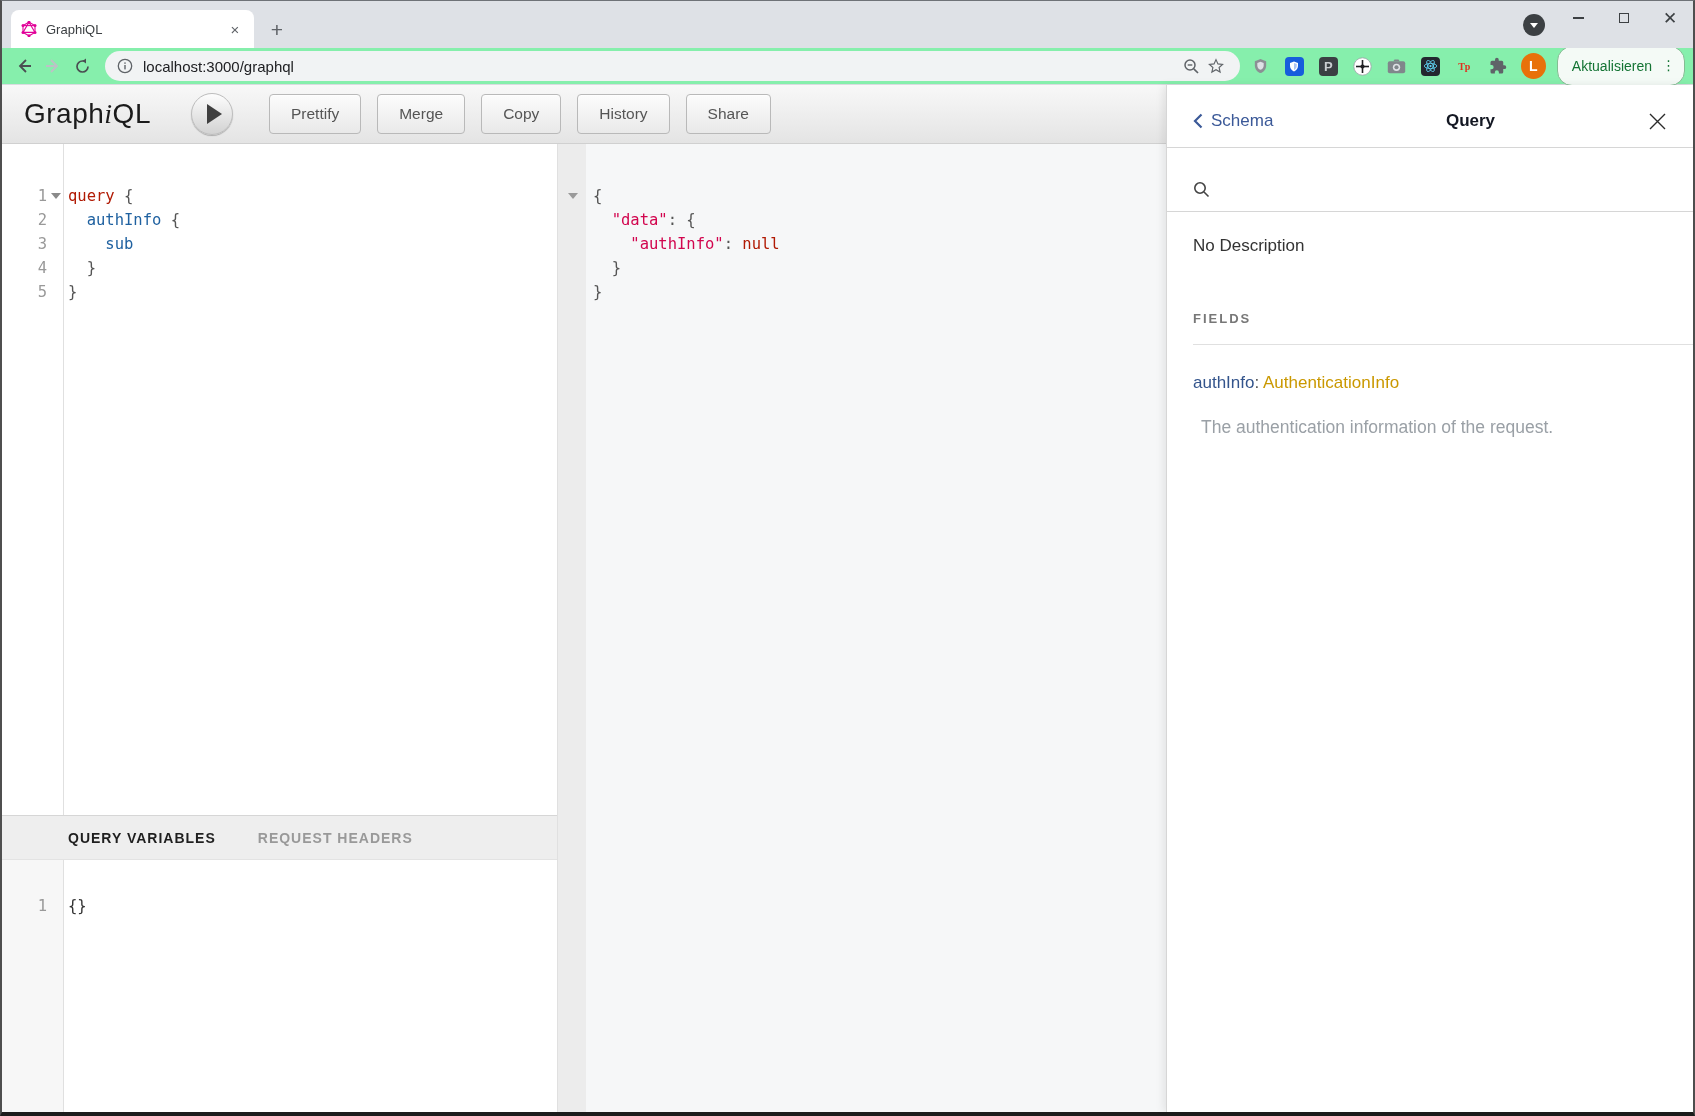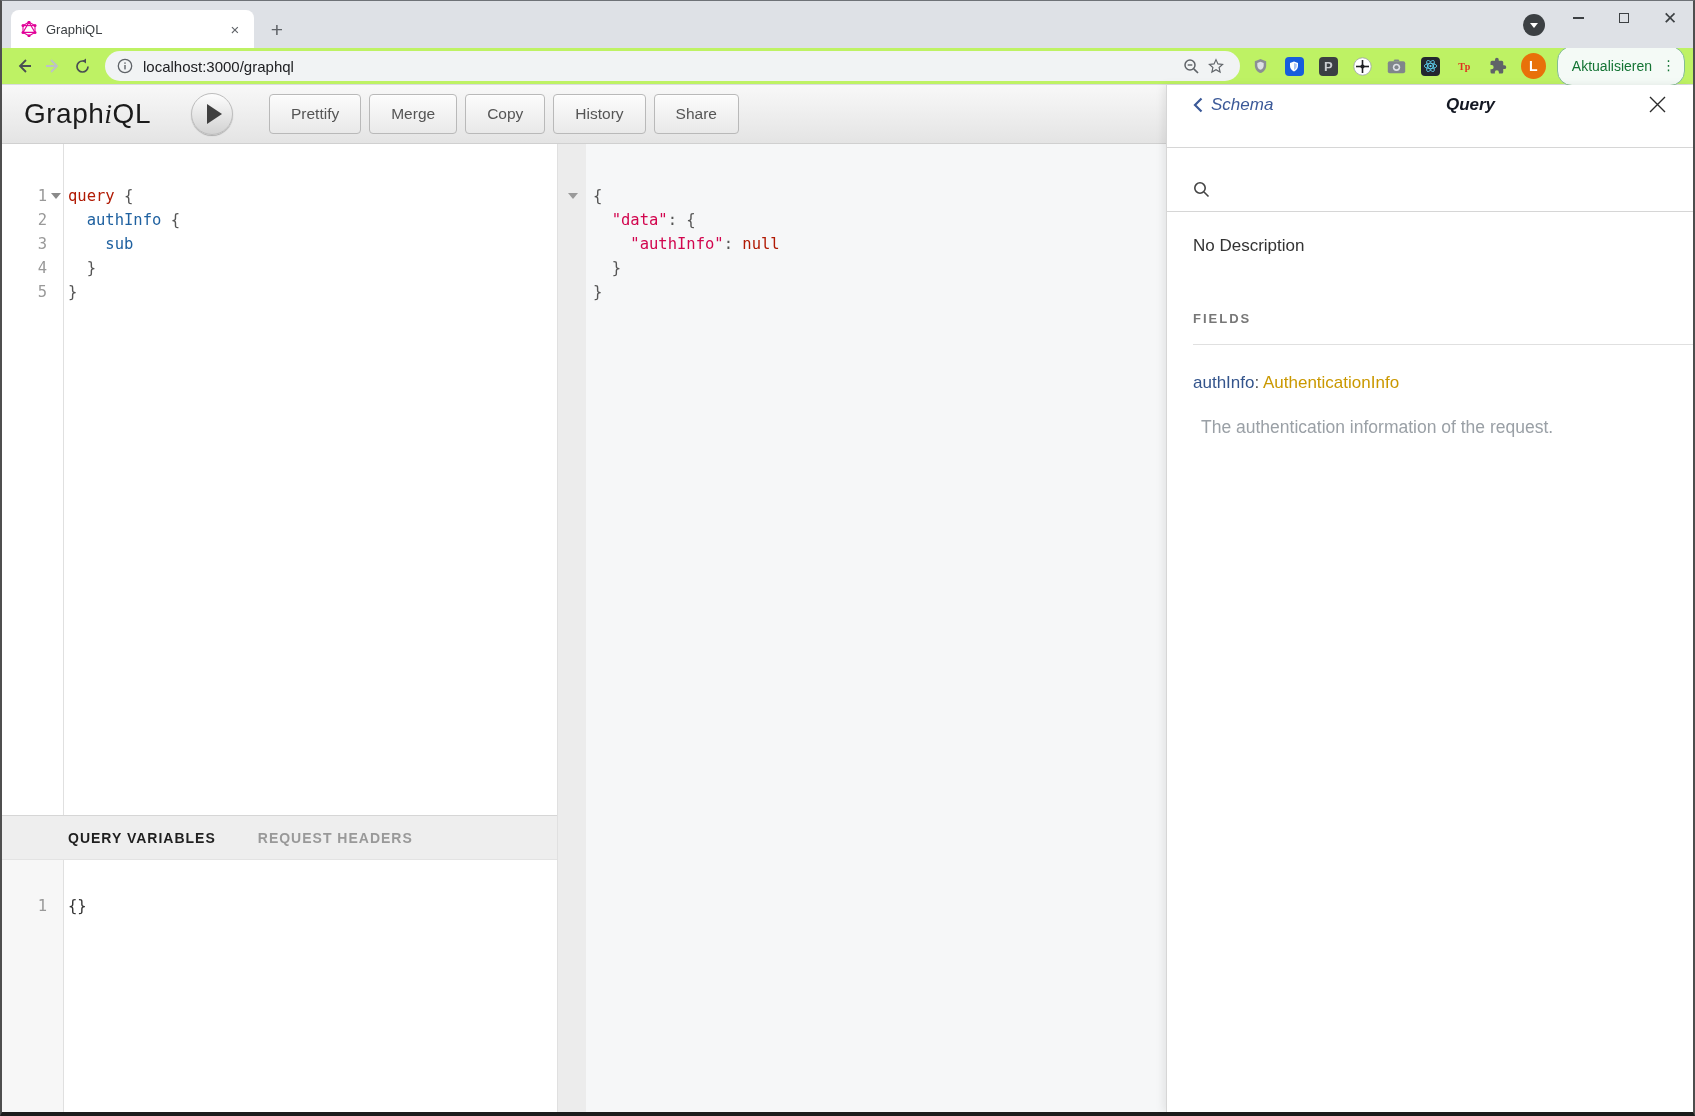--- a/index.html
+++ b/index.html
@@ -22,21 +22,21 @@
     background:#3C4043; display:flex; align-items:center; justify-content:center; }
   .tabsearch .tri { width:0; height:0; border-left:4px solid transparent; border-right:4px solid transparent;
     border-top:5px solid #fff; margin-top:1px; }
   .wincontrols { position:absolute; right:0; top:0; height:34px; display:flex; }
   .winbtn { width:46px; height:34px; display:flex; align-items:center; justify-content:center; color:#3C4043; }
   .glyph-min { width:11px; height:1.5px; background:#3C4043; }
   .glyph-max { width:10px; height:10px; border:1.5px solid #3C4043; }
   .glyph-close { font-size:17px; line-height:1; font-weight:400; }
 
   
-  .navbar { height:37px; background:#bef264; display:flex; align-items:center; flex:none;
+  .navbar { height:37px; background:#86efac; display:flex; align-items:center; flex:none;
     border-bottom:1px solid #DADCE0; padding:12px 8px; }
   .navicon { width:30px; height:30px; display:flex; align-items:center; justify-content:center; border-radius:50%; }
   .omnibox { width:1174px; height:30px; background:#F1F3F4; border-radius:15px; margin-left:8px;
     display:flex; align-items:center; padding:0 12px; }
   .omni-url { font-size:15px; color:#202124; margin-left:10px; flex:1; }
   .ext-row { display:flex; align-items:center; margin-left:10px; gap:13px; }
   .ext { width:21px; height:21px; display:flex; align-items:center; justify-content:center; }
   .ext-badge { width:19px; height:19px; border-radius:4px; display:flex; align-items:center; justify-content:center; }
   .avatar { width:26px; height:26px; border-radius:50%; background:#E8710A; color:#fff; font-size:14px;
     font-weight:bold; display:flex; align-items:center; justify-content:center; margin-left:12px; }
@@ -51,21 +51,21 @@
   .left-region { width:1164px; flex:none; display:flex; flex-direction:column; min-height:0; }
   .topbar { height:59px; flex:none; background:linear-gradient(#f8f8f8,#e4e4e4);
     border-bottom:1px solid #d0d0d0; display:flex; align-items:center; }
   .logo { font-size:28px; color:#1b1b1b; margin-left:22px; letter-spacing:0.5px; }
   .logo i { font-family:"Liberation Serif", serif; }
   .execute-btn { width:42px; height:42px; border-radius:50%; margin-left:40px;
     background:linear-gradient(#fdfdfd,#d2d2d2); border:1px solid #bdbdbd;
     box-shadow:0 1px 1px rgba(0,0,0,0.25); display:flex; align-items:center; justify-content:center; }
   .execute-tri { width:0; height:0; border-top:10px solid transparent; border-bottom:10px solid transparent;
     border-left:15px solid #3f3f3f; margin-left:5px; }
-  .tb-buttons { display:flex; margin-left:36px; gap:8px; }
+  .tb-buttons { display:flex; margin-left:36px; gap:16px; }
   .tb-btn { height:40px; padding:0 21px; font-size:15.5px; color:#555; background:linear-gradient(#fcfcfc,#e9e9e9);
     border:1px solid #b9b9b9; border-radius:4px; display:flex; align-items:center;
     box-shadow:0 1px 0 rgba(255,255,255,0.7) inset; }
 
   .work-row { flex:1; display:flex; min-height:0; }
   .query-pane { width:556px; flex:none; display:flex; flex-direction:column; border-right:1px solid #e0e0e0; min-height:0; }
   .code-font { font-family:"DejaVu Sans Mono", monospace; font-size:15.5px; line-height:24px; white-space:pre; }
 
   .query-editor { flex:1; display:flex; min-height:0; overflow:hidden; }
   .gutter { width:62px; flex:none; border-right:1px solid #e0e0e0; background:#fff; padding-top:40px; }
@@ -96,21 +96,21 @@
   .tk-prop { color:#1F61A0; }
   .tk-punct { color:#555; }
   .tk-key { color:#D2054E; }
   .tk-plain { color:#333; }
   .tk-brace { color:#333; }
 
   
   .docs { flex:1; background:#fff; border-left:1px solid #d6d6d6;
     box-shadow:-3px 0 8px rgba(0,0,0,0.08); display:flex; flex-direction:column; min-width:0; }
   .docs-titlebar { height:63px; flex:none; border-bottom:1px solid #d6d6d6; display:flex;
-    align-items:flex-start; padding:10px 26px 0 26px;font-style:italic; }
+    align-items:center; padding:10px 26px 0 26px; }
   .docs-back { width:126px; flex:none; display:flex; align-items:center; color:#3B5998; font-size:17px; }
   .docs-back svg { margin-right:8px; }
   .docs-title { flex:1; text-align:center; font-size:17px; font-weight:bold; color:#141823; }
   .docs-close { width:45px; flex:none; display:flex; justify-content:flex-end; align-items:center; }
   .docs-search { height:64px; flex:none; border-bottom:1px solid #d6d6d6; display:flex;
     align-items:center; padding:20px 26px 0 26px; }
   .docs-search input { border:none; outline:none; background:transparent; font-size:17px;
     color:#333; margin-left:11px; width:85%; font-family:"Liberation Sans", sans-serif; }
   .docs-search input::placeholder { color:#999; }
   .docs-content { flex:1; padding:24px 0 0 26px; overflow:hidden; }

